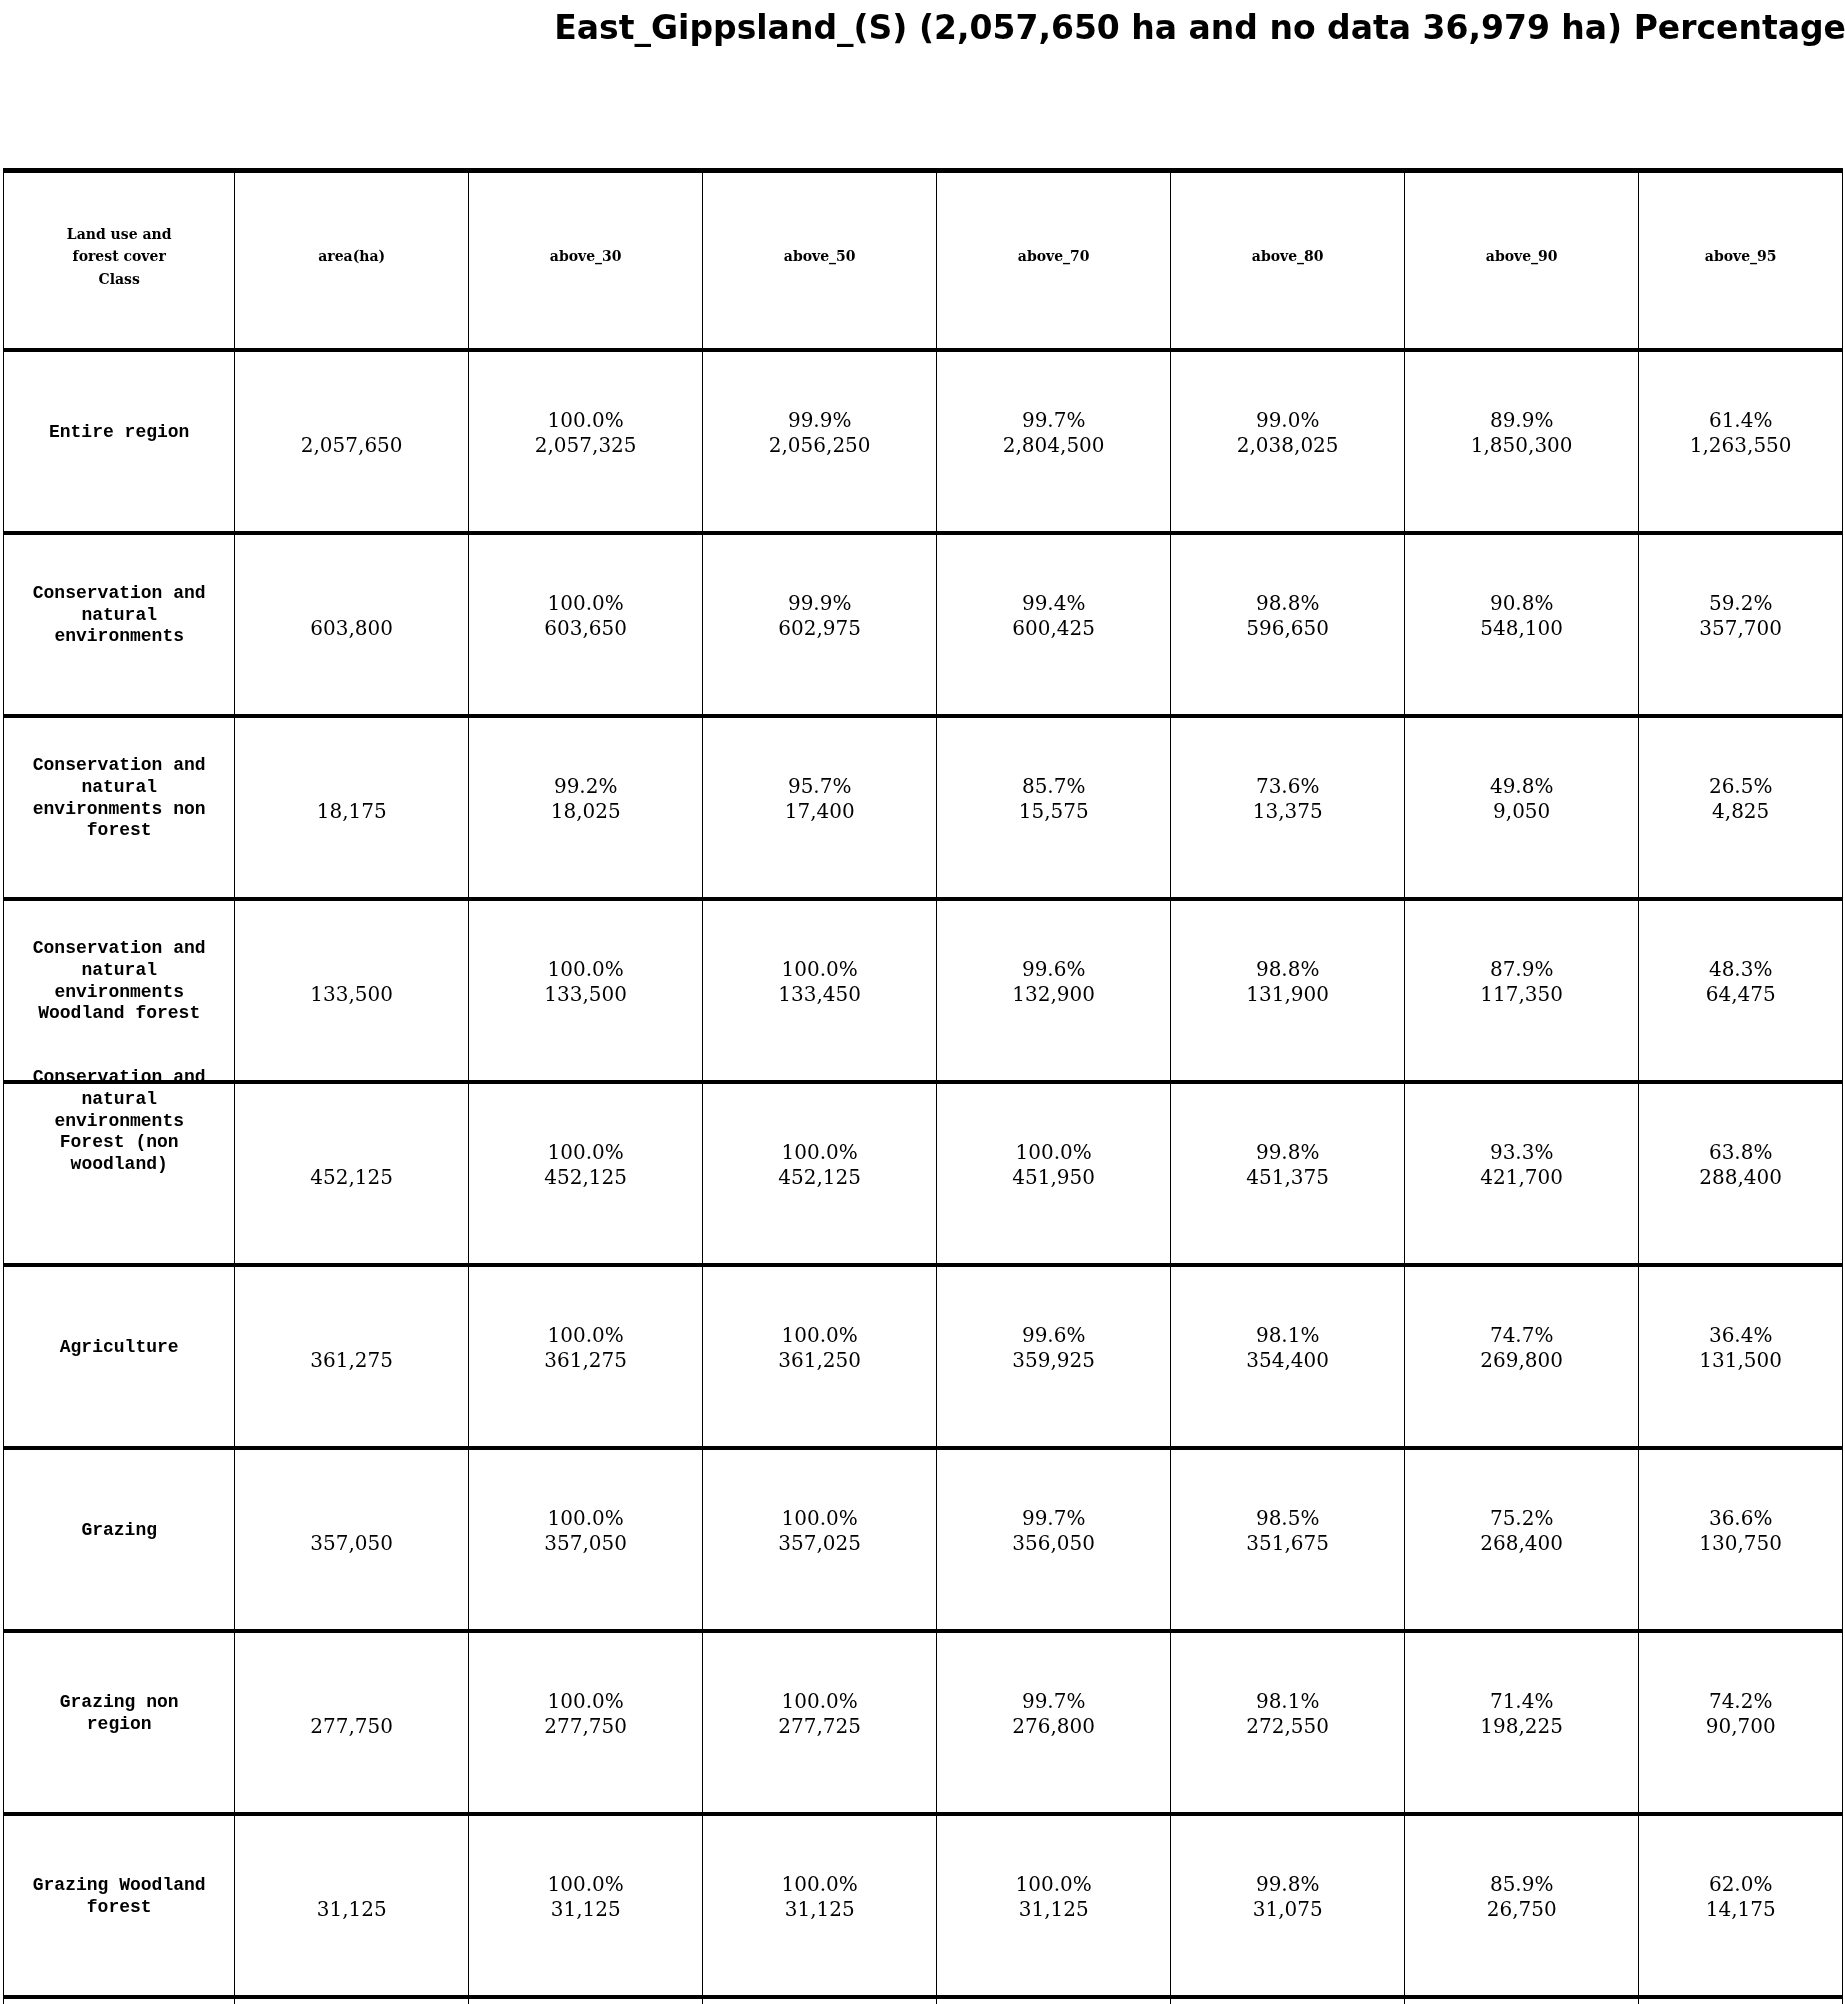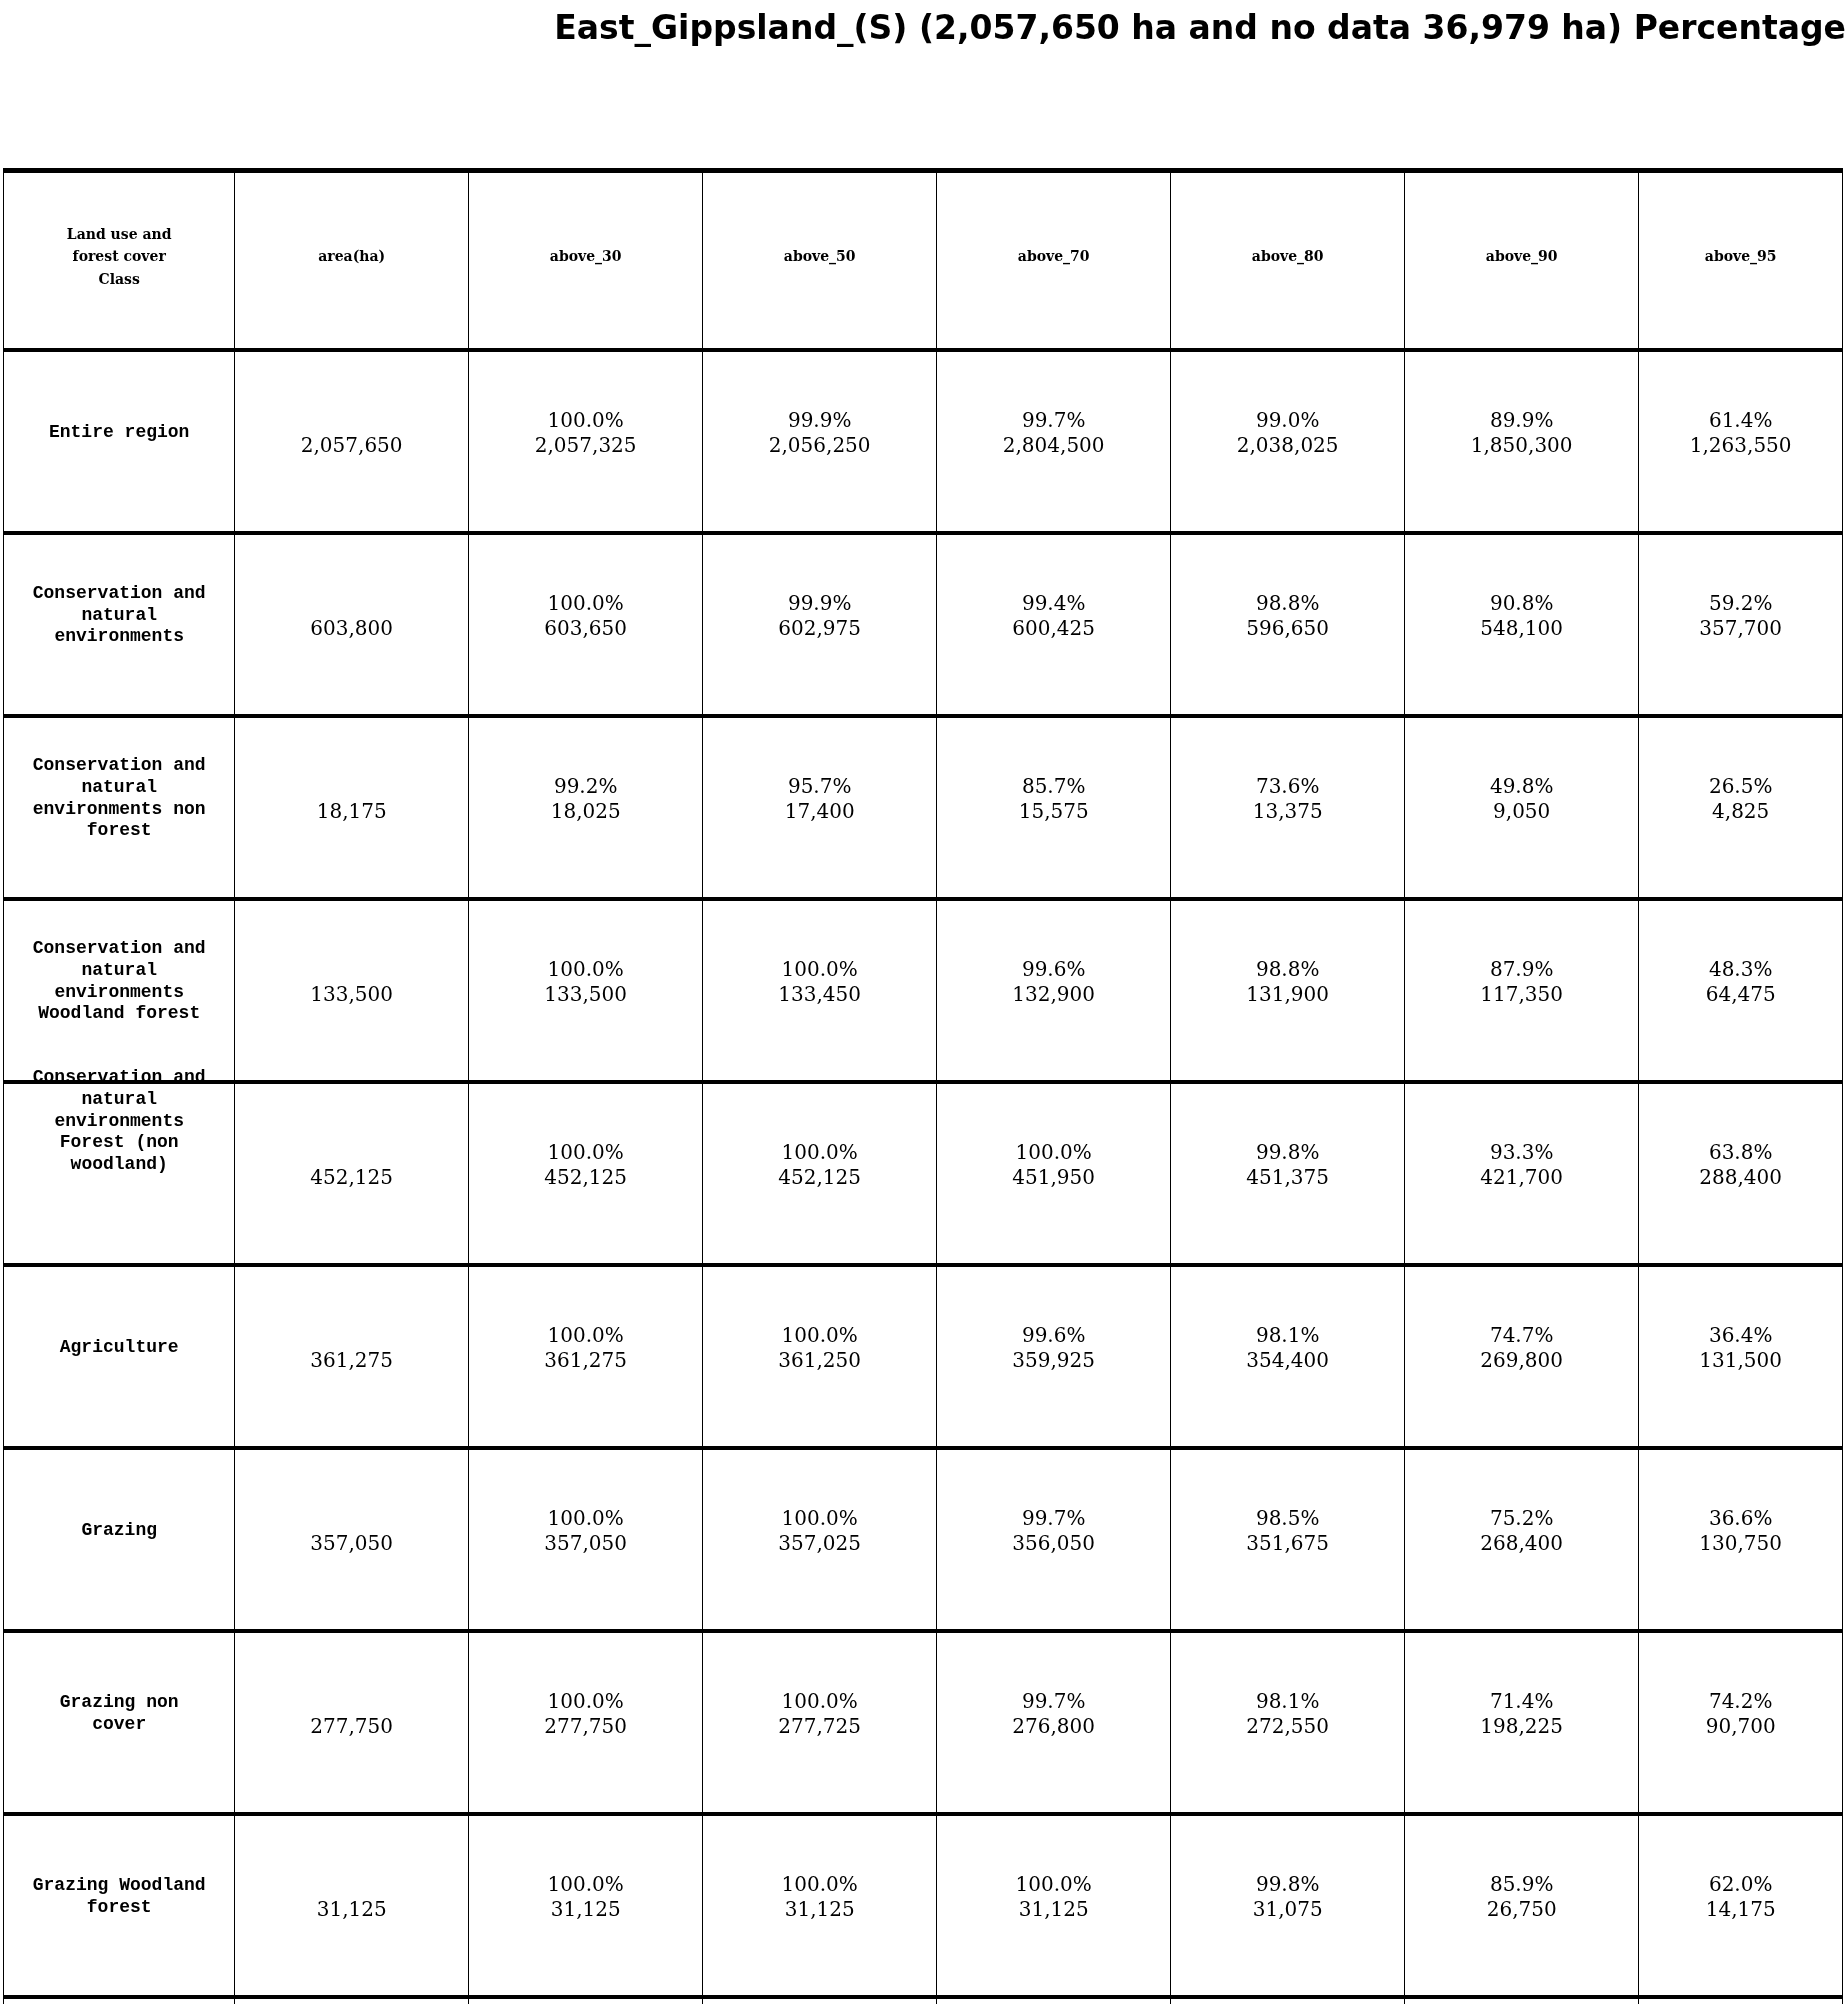--- a/index.html
+++ b/index.html
@@ -427,21 +427,21 @@
         <td>
           <div class="cellblock">
             <div class="pct">36.6%</div>
             <div class="ha">130,750</div>
           </div>
         </td>
       </tr>
       <tr>
         <td>
           <div class="lbl">Grazing non
-cover</div>
+region</div>
         </td>
         <td>
           <div class="cellblock">
             <div class="pct"></div>
             <div class="ha">277,750</div>
           </div>
         </td>
         <td>
           <div class="cellblock">
             <div class="pct">100.0%</div>

